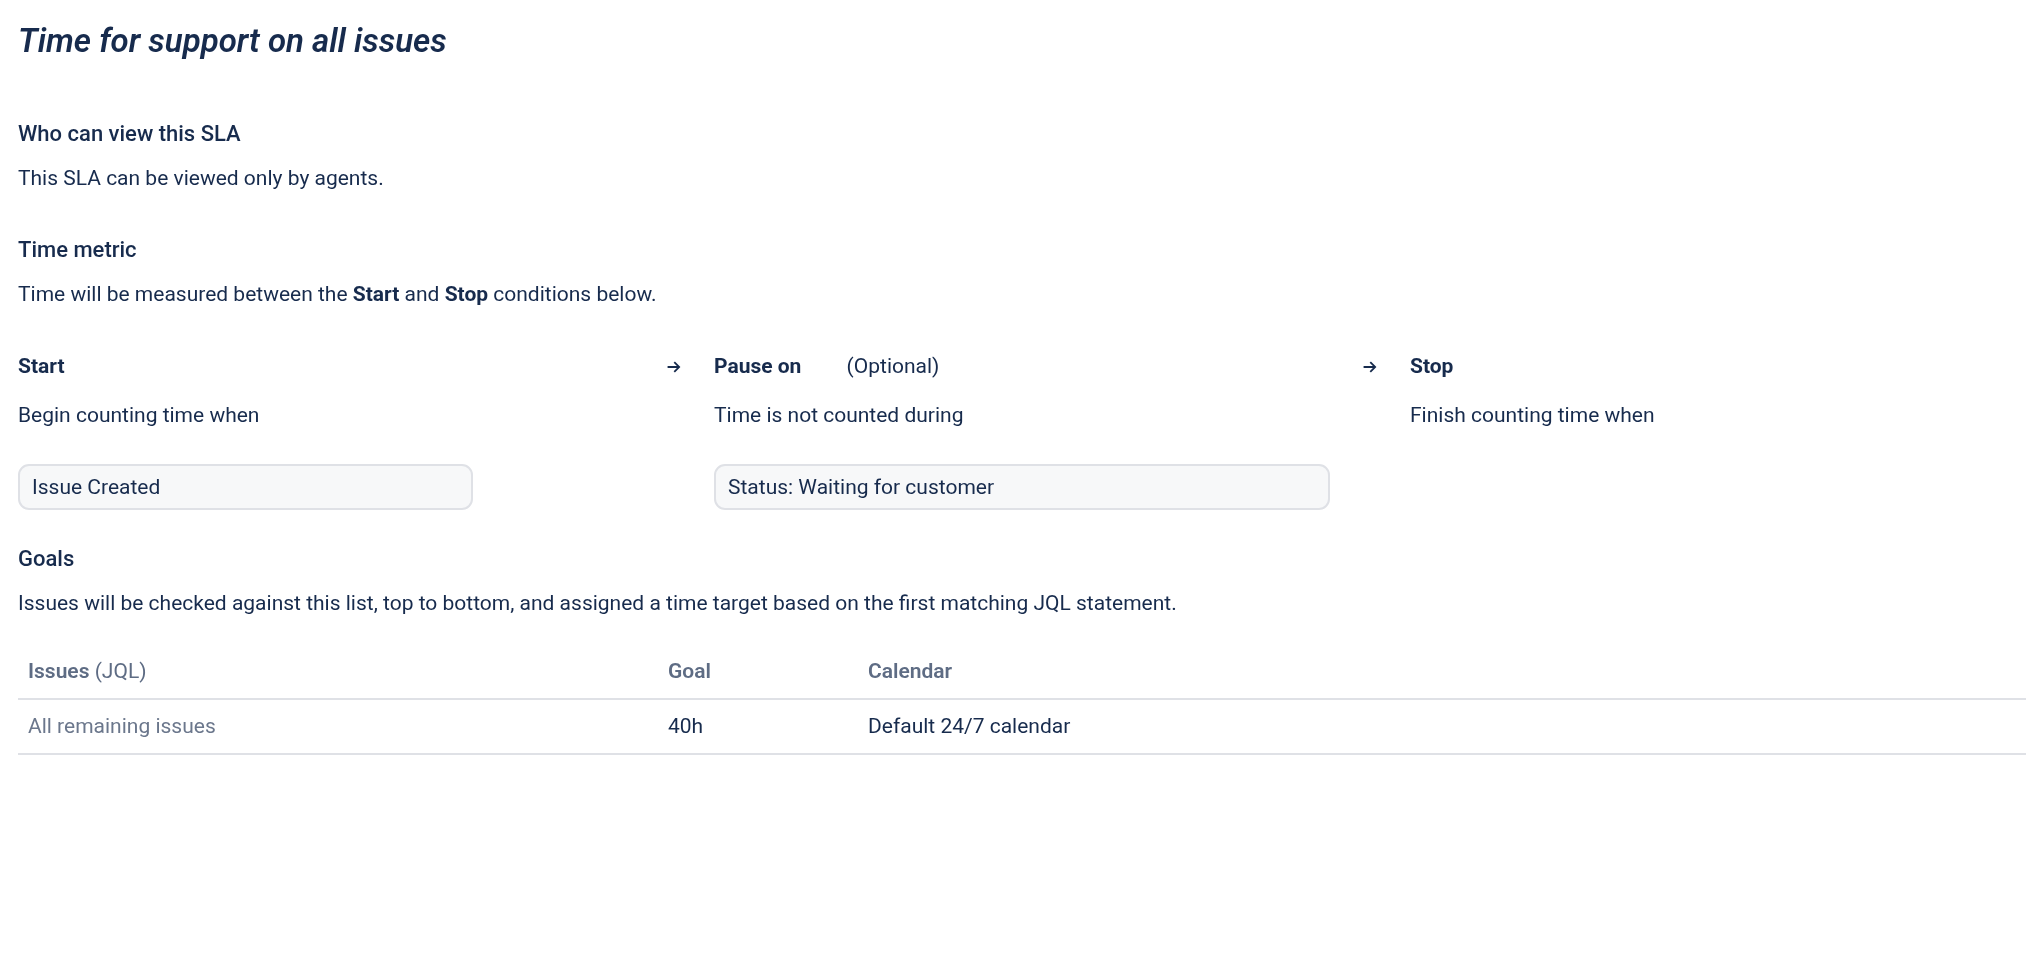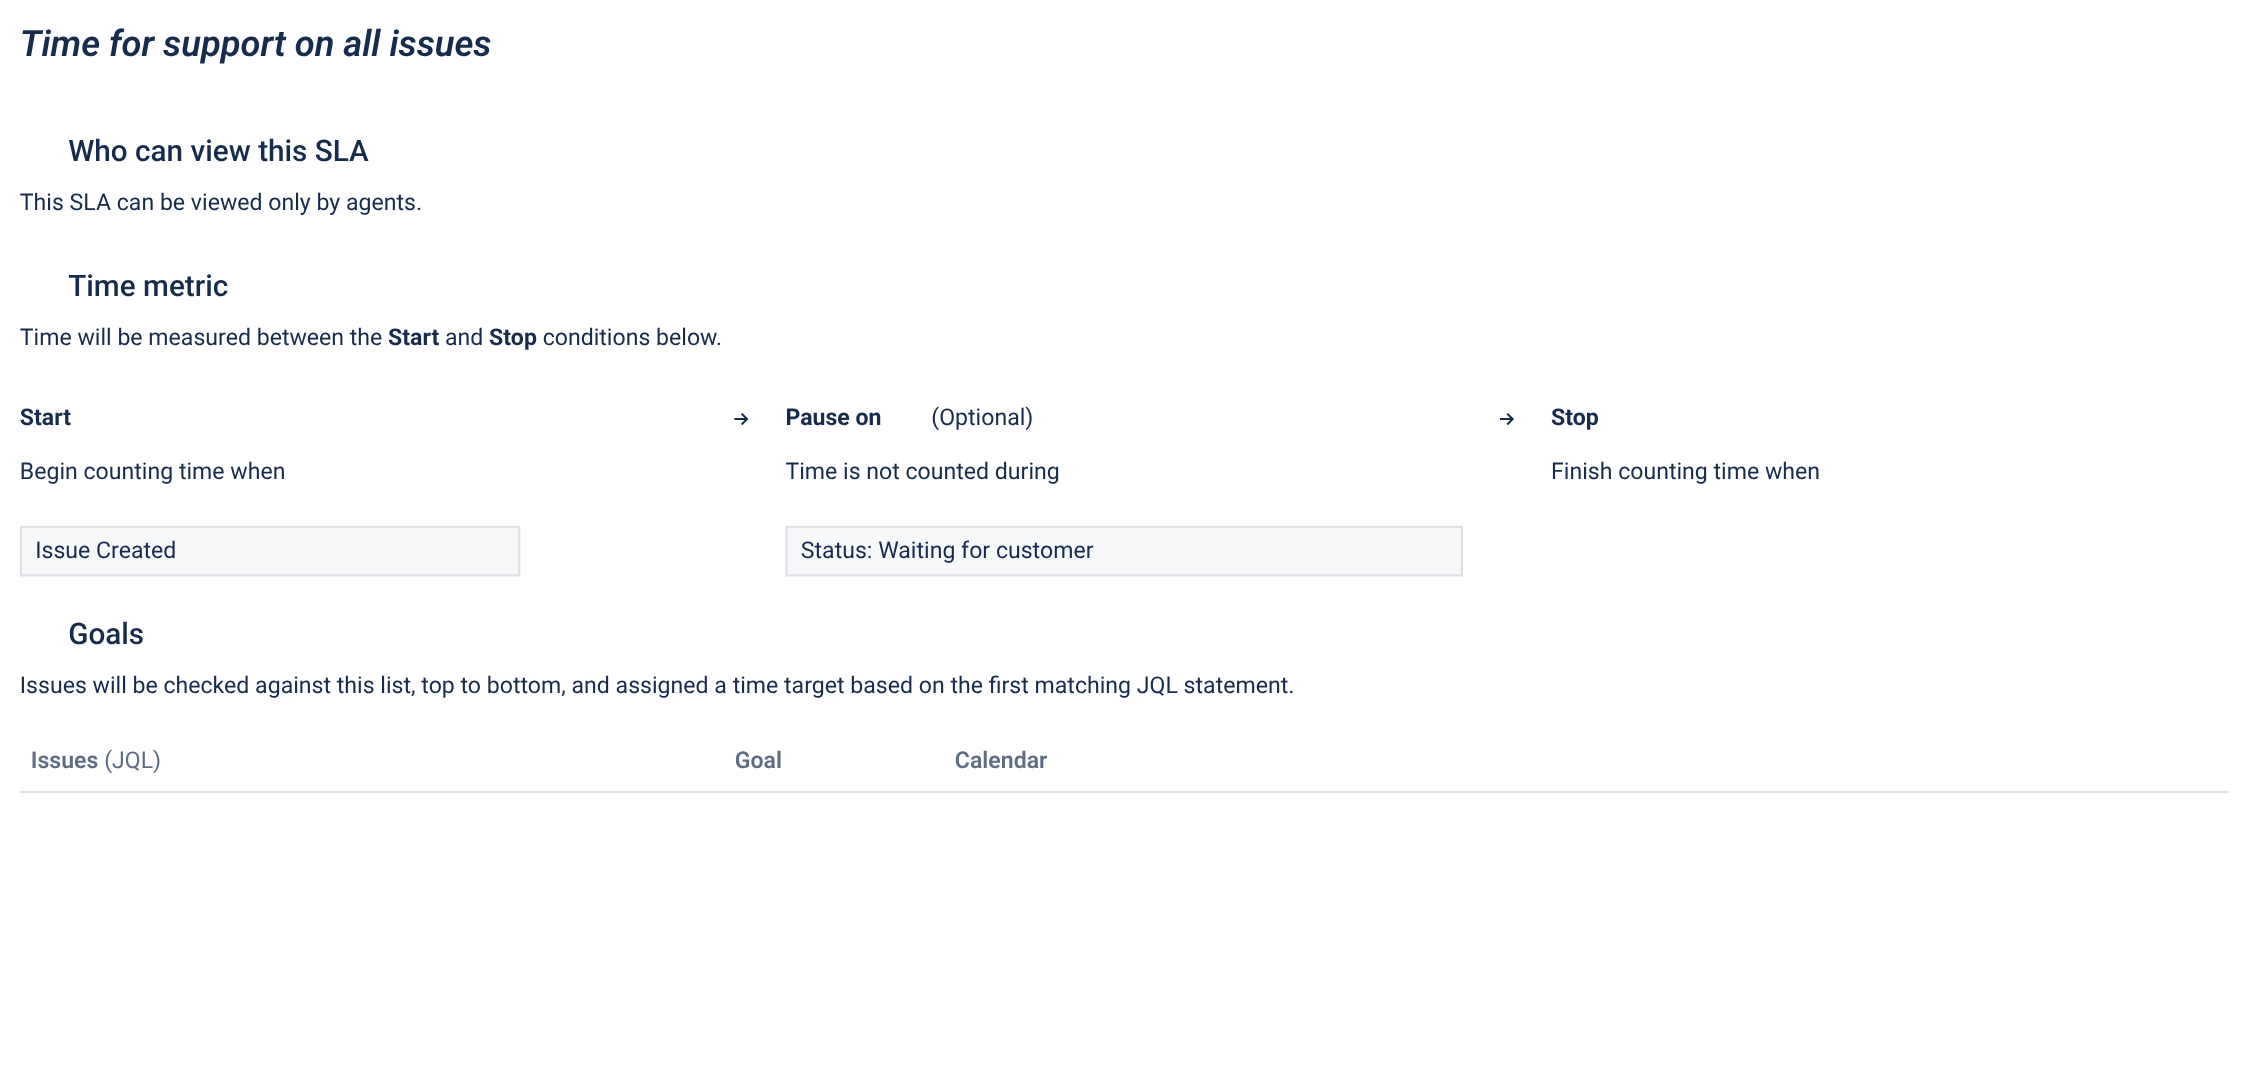--- a/index.html
+++ b/index.html
@@ -12,25 +12,24 @@
     line-height: 1.4;
   }
   h1.page-title {
     font-size: 33px;
     font-weight: 600;
     color: #172b4d;
     margin-bottom: 55px;
     font-style: italic;
   }
   h2.section-heading {
-    font-size: 27px;
+    font-size: 22px;
     font-weight: 500;
     color: #172b4d;
     margin-bottom: 14px;
-    margin-left: 44px;
   }
   p.section-desc {
     font-size: 21px;
     color: #172b4d;
     margin-bottom: 42px;
   }
   .metric-cols {
     display: flex;
     align-items: flex-start;
     gap: 0;
@@ -58,21 +57,21 @@
   .col-label .bold { font-weight: 700; }
   .col-label .optional { font-weight: 400; color: #172b4d; margin-left: 40px; }
   .col-sub {
     font-size: 21px;
     color: #172b4d;
     margin-bottom: 34px;
   }
   .field-box {
     border: 2px solid #dfe1e6;
     background: #f7f8f9;
-    border-radius: 0;
+    border-radius: 11px;
     padding: 8px 12px;
     font-size: 21px;
     color: #172b4d;
     height: 46px;
     display: flex;
     align-items: center;
     cursor: text;
   }
   .metric-col.start .field-box { width: 455px; }
   .metric-col.pause .field-box,
@@ -147,13 +146,18 @@
 <p class="section-desc" style="margin-bottom:6px;">Issues will be checked against this list, top to bottom, and assigned a time target based on the first matching JQL statement.</p>
 
 <div class="goals-table">
   <div class="goals-header">
     <div class="col-issues">
       <span>Issues</span><span class="jql-suffix"> (JQL)</span>
     </div>
     <div class="col-goal">Goal</div>
     <div class="col-calendar">Calendar</div>
   </div>
+  <div class="goals-row">
+    <div class="col-issues issues-cell">All remaining issues</div>
+    <div class="col-goal">40h</div>
+    <div class="col-calendar">Default 24/7 calendar</div>
+  </div>
 </div>
 
 </body></html>

